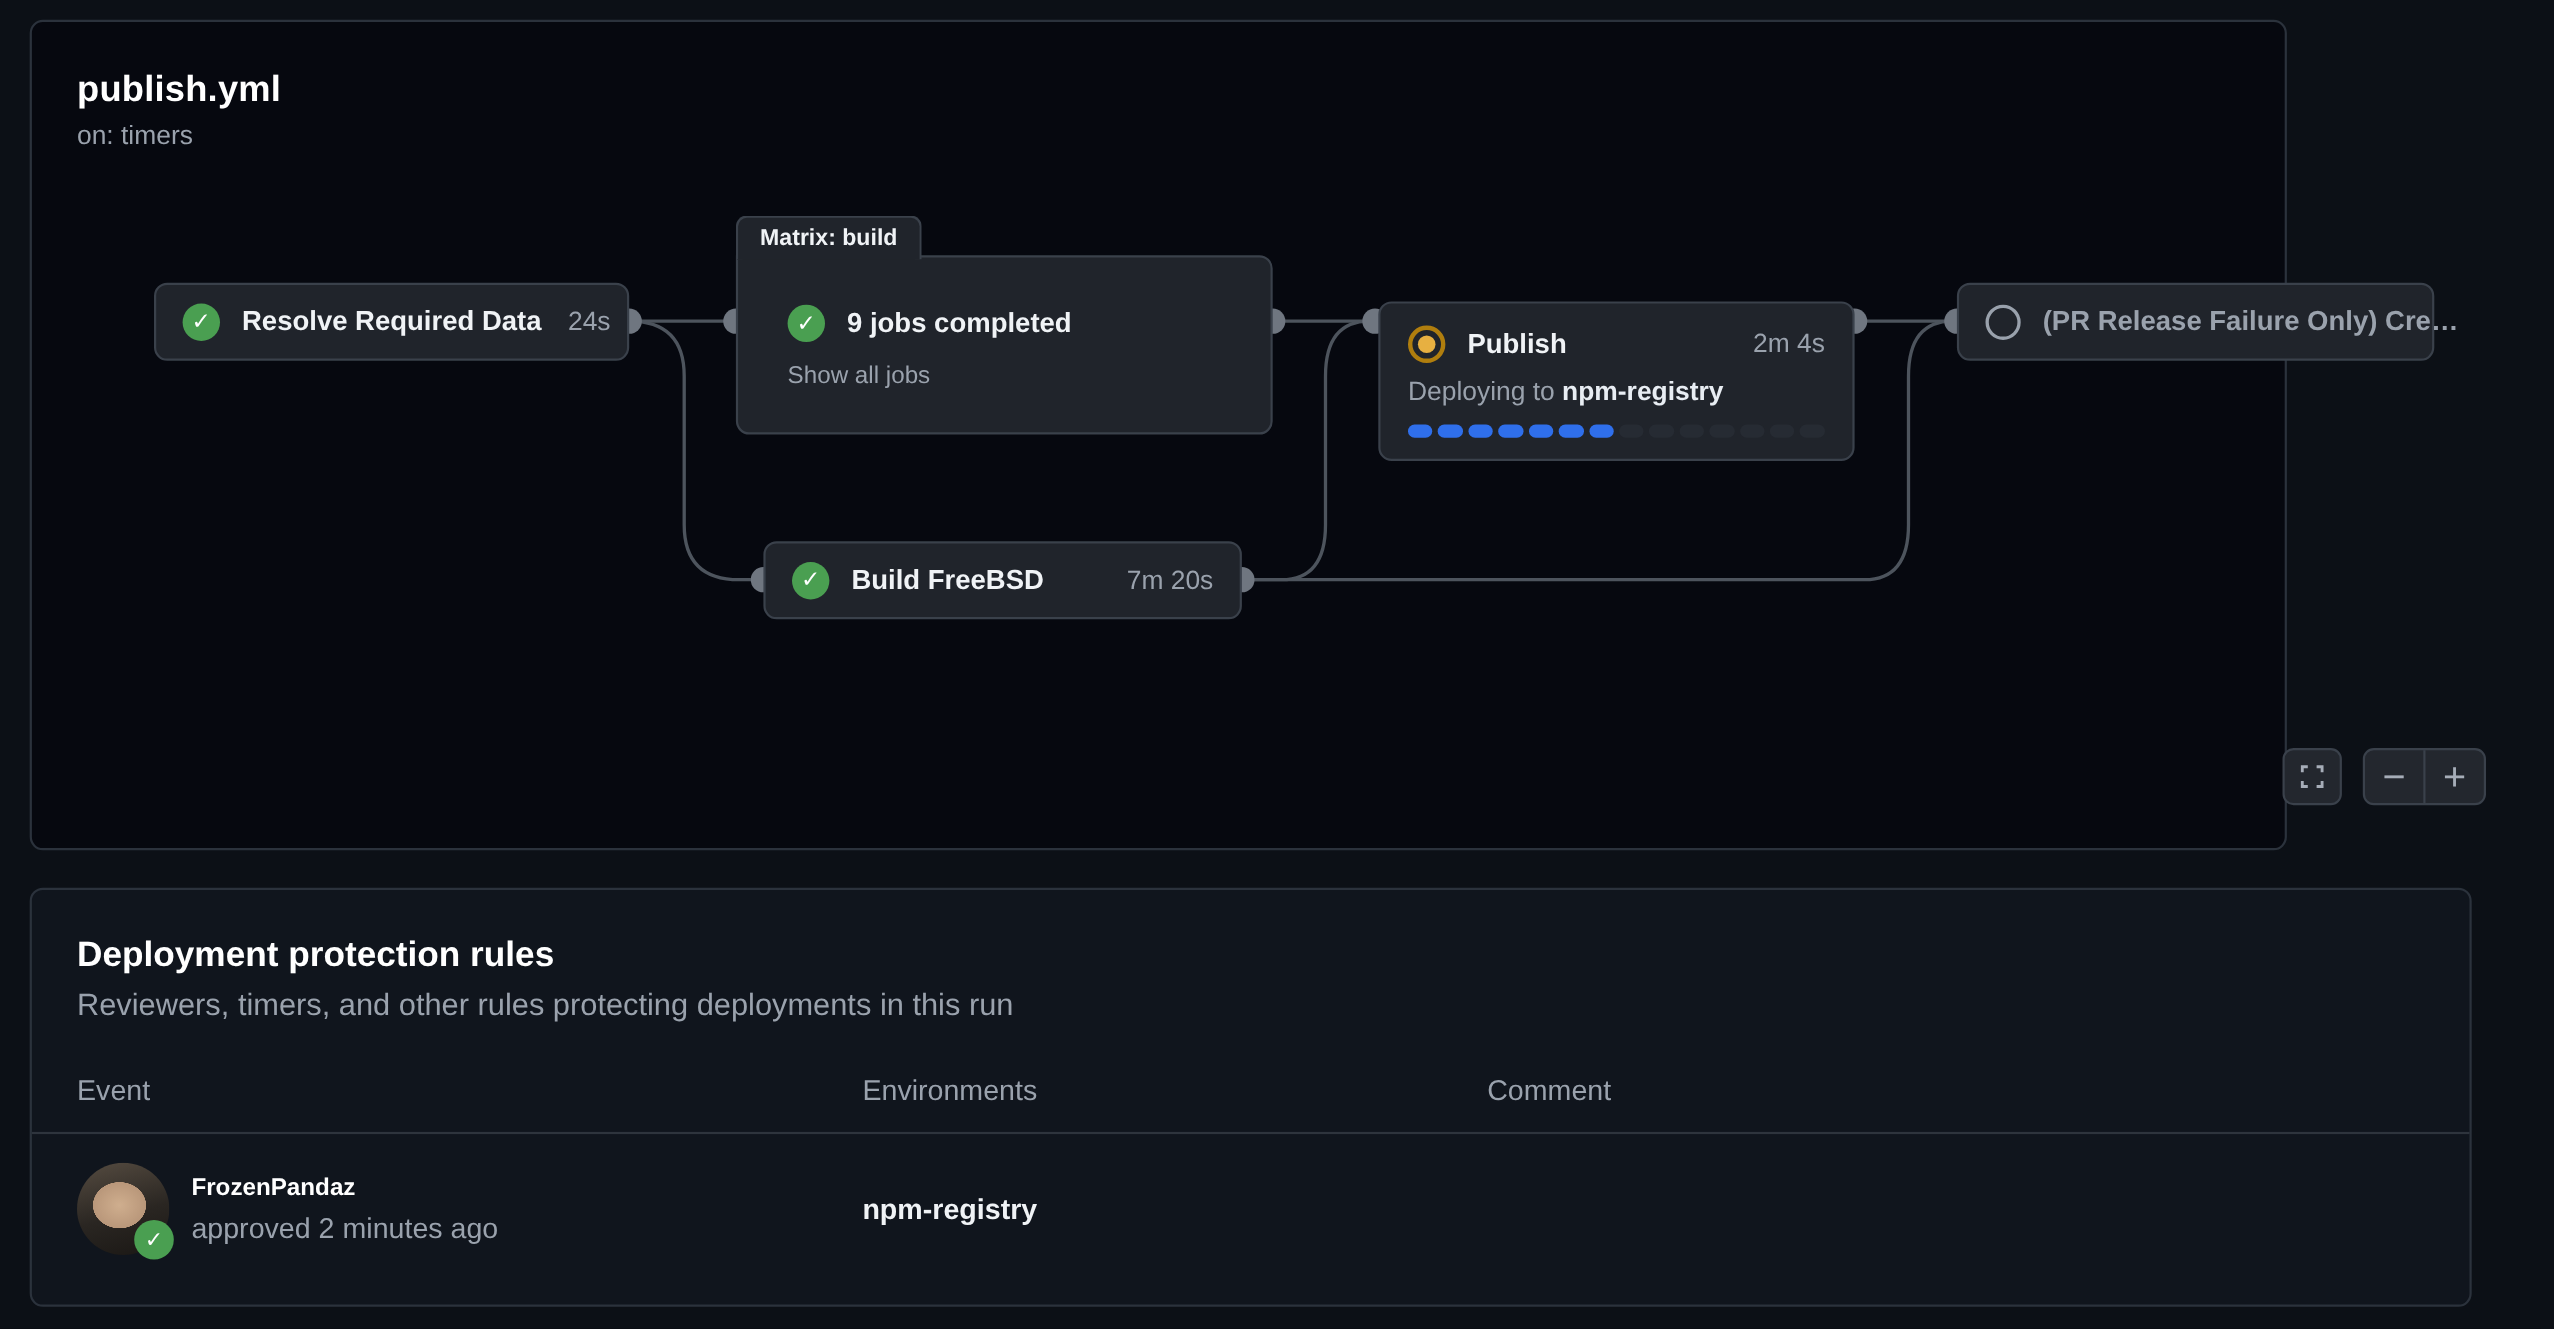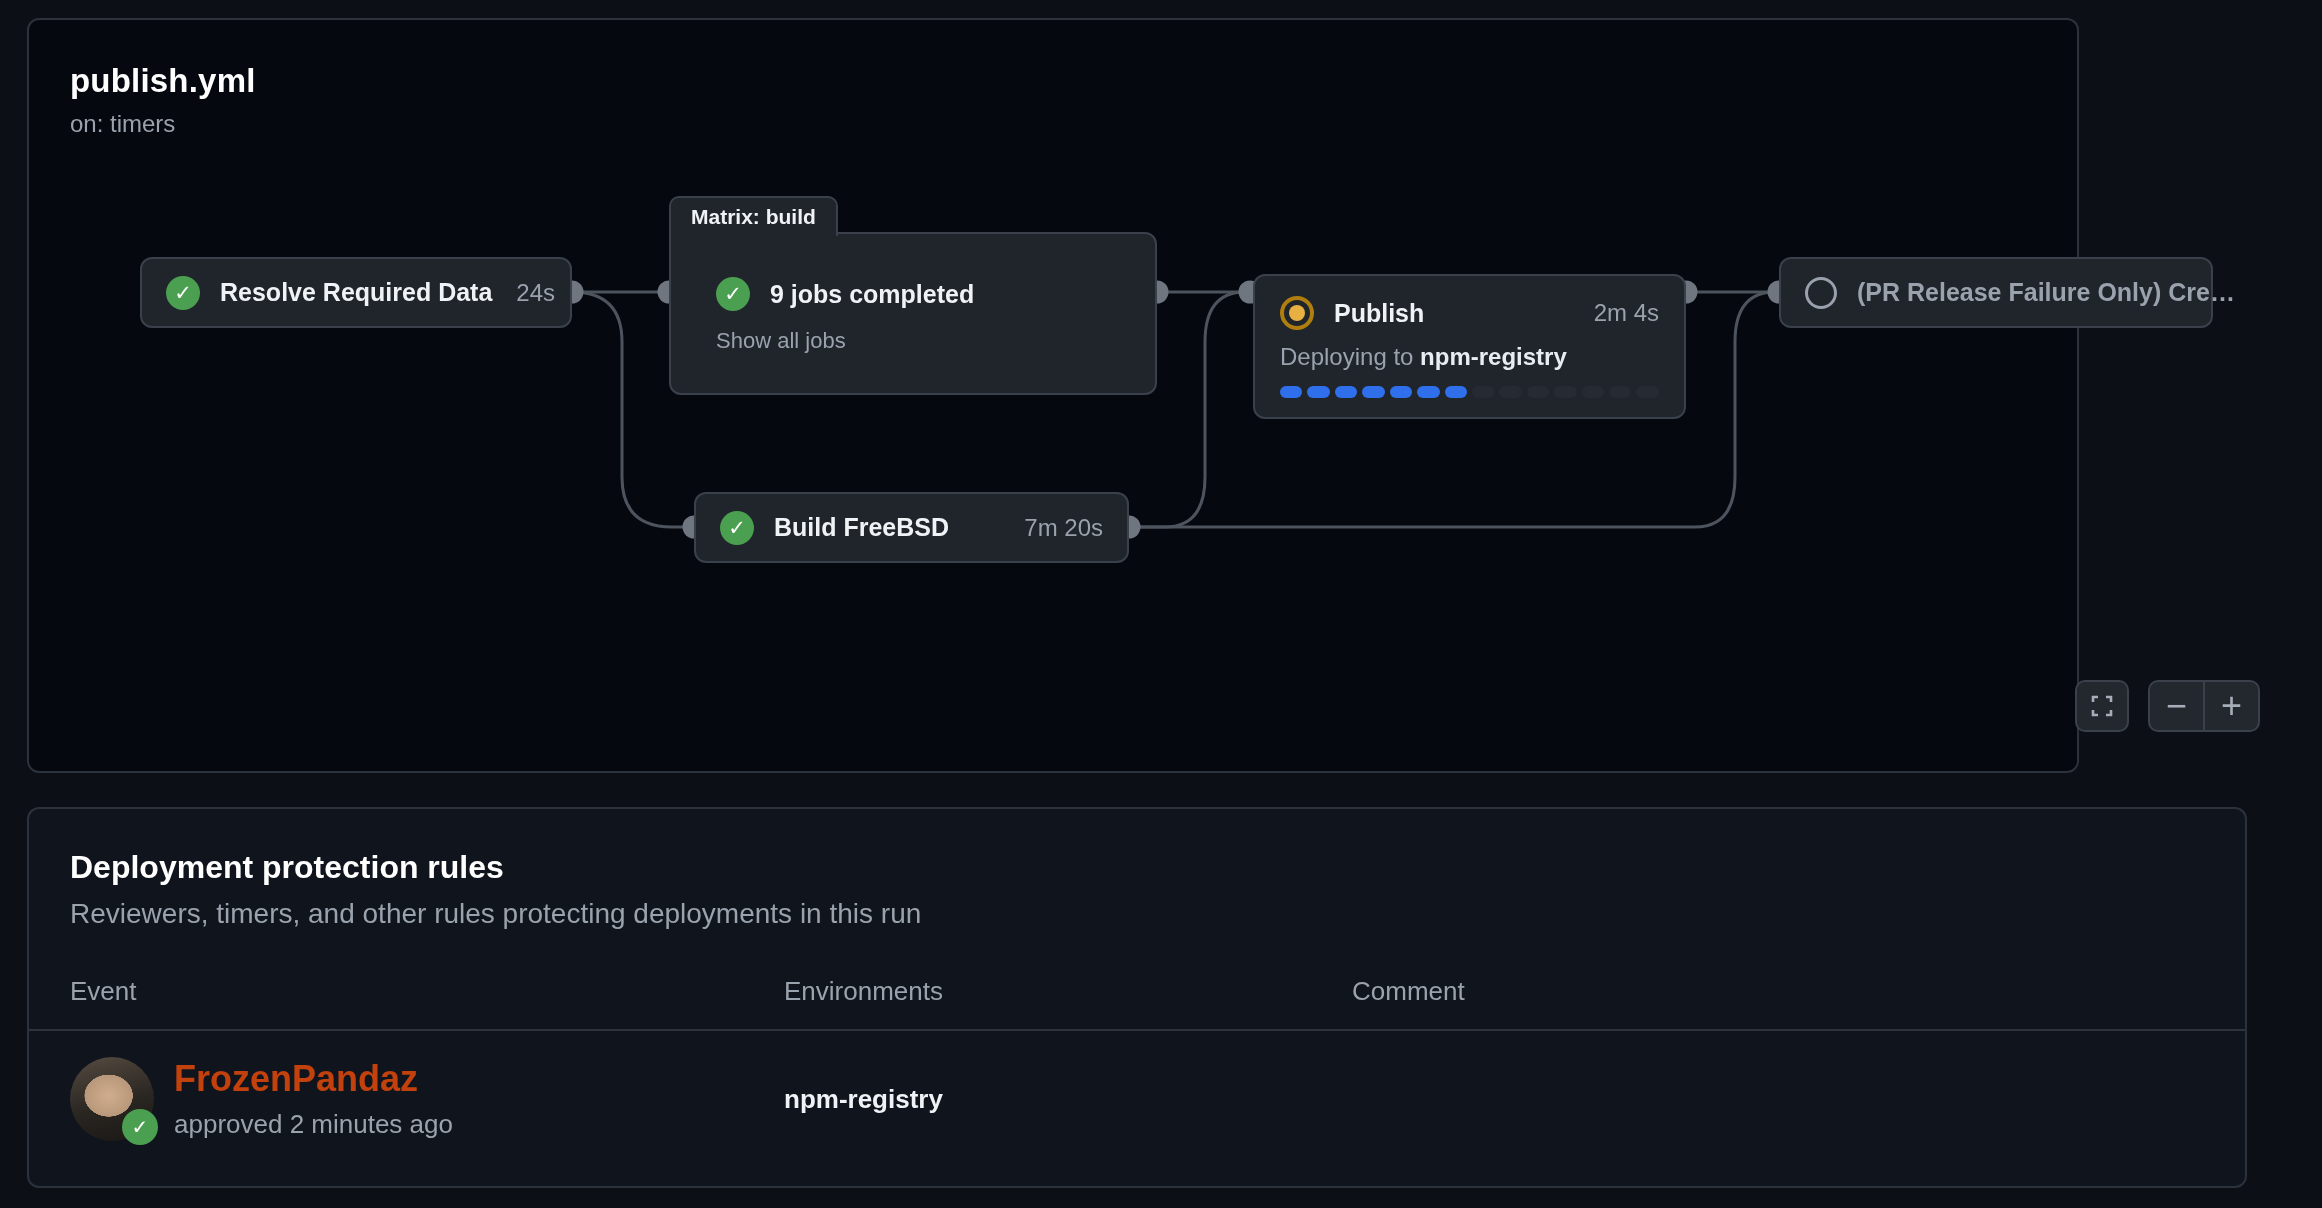--- a/index.html
+++ b/index.html
@@ -111,21 +111,21 @@
       radial-gradient(ellipse 46% 40% at 46% 46%, #cfae8e 0%, #b9977a 62%, rgba(0,0,0,0) 63%),
       linear-gradient(165deg, #564c41 0%, #2a2622 55%, #1a1714 100%);
     overflow:visible;
   }
   .avatar-badge {
     position:absolute; right:-4px; bottom:-4px; width:36px; height:36px; border-radius:50%;
     background:#4a9f51; color:#fff; font-size:20px; font-weight:700;
     display:flex; align-items:center; justify-content:center;
   }
   .event-texts { margin-left:20px; }
-  .event-user { font-size:36px; font-weight:700; color:#c2410c; }
+  .event-user { font-size:22px; font-weight:700; color:#ffffff; }
   .event-action { font-size:26px; color:#9aa2ad; margin-top:9px; }
   .env-name { font-size:26px; font-weight:700; color:#f0f3f6; }
 </style>
 </head>
 <body>
 
 <section class="graph-panel">
 
   <svg class="edges" viewBox="0 0 2268 755">
     <g stroke="#4d545d" stroke-width="3" fill="none">

